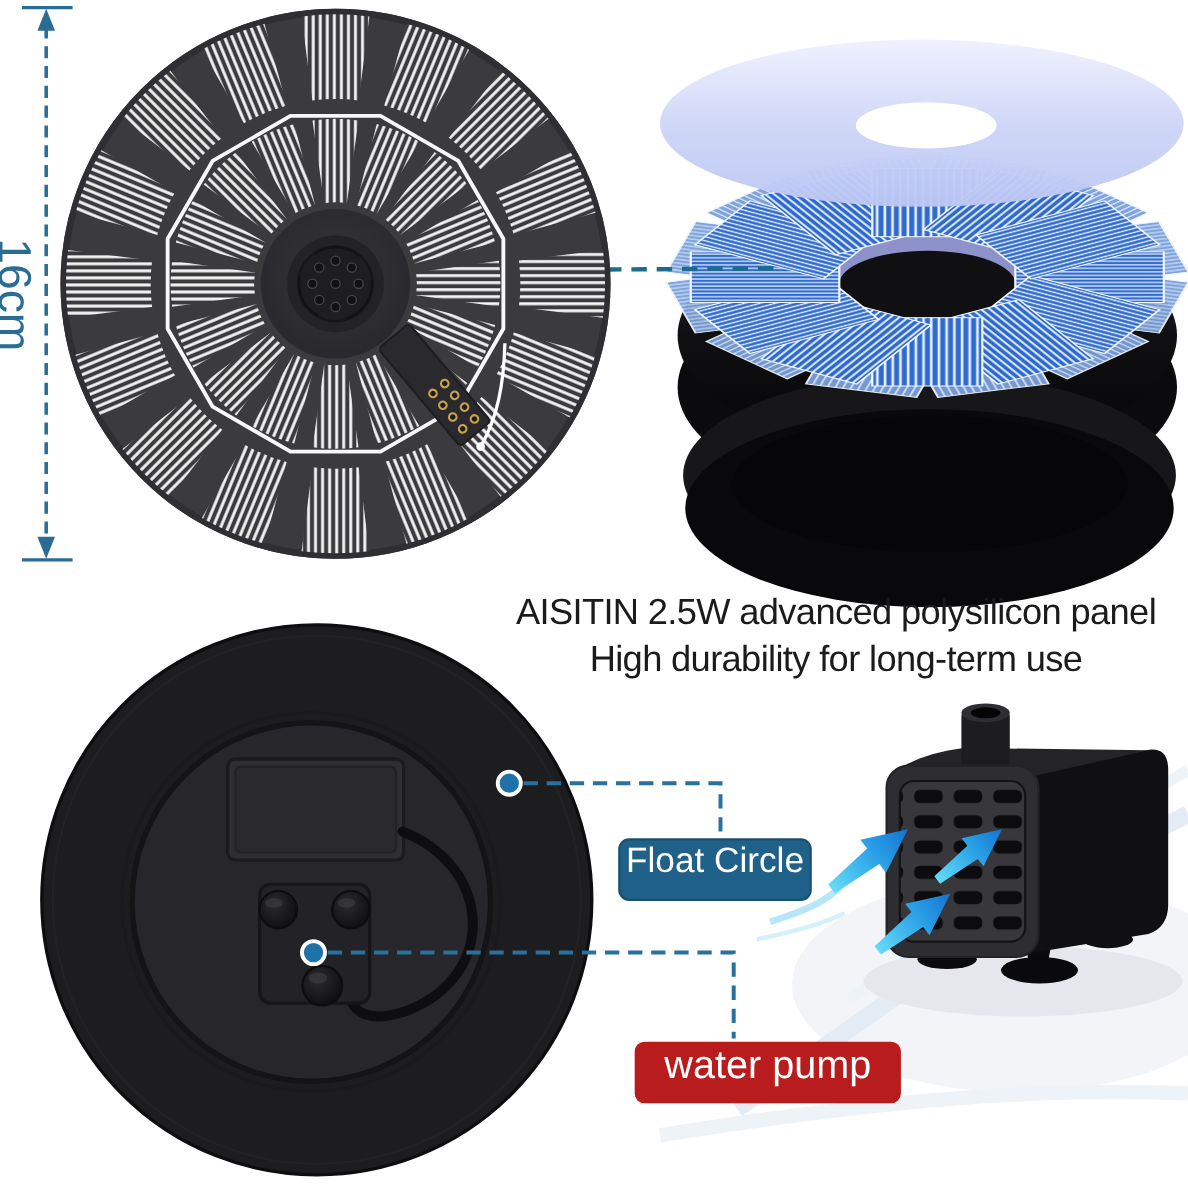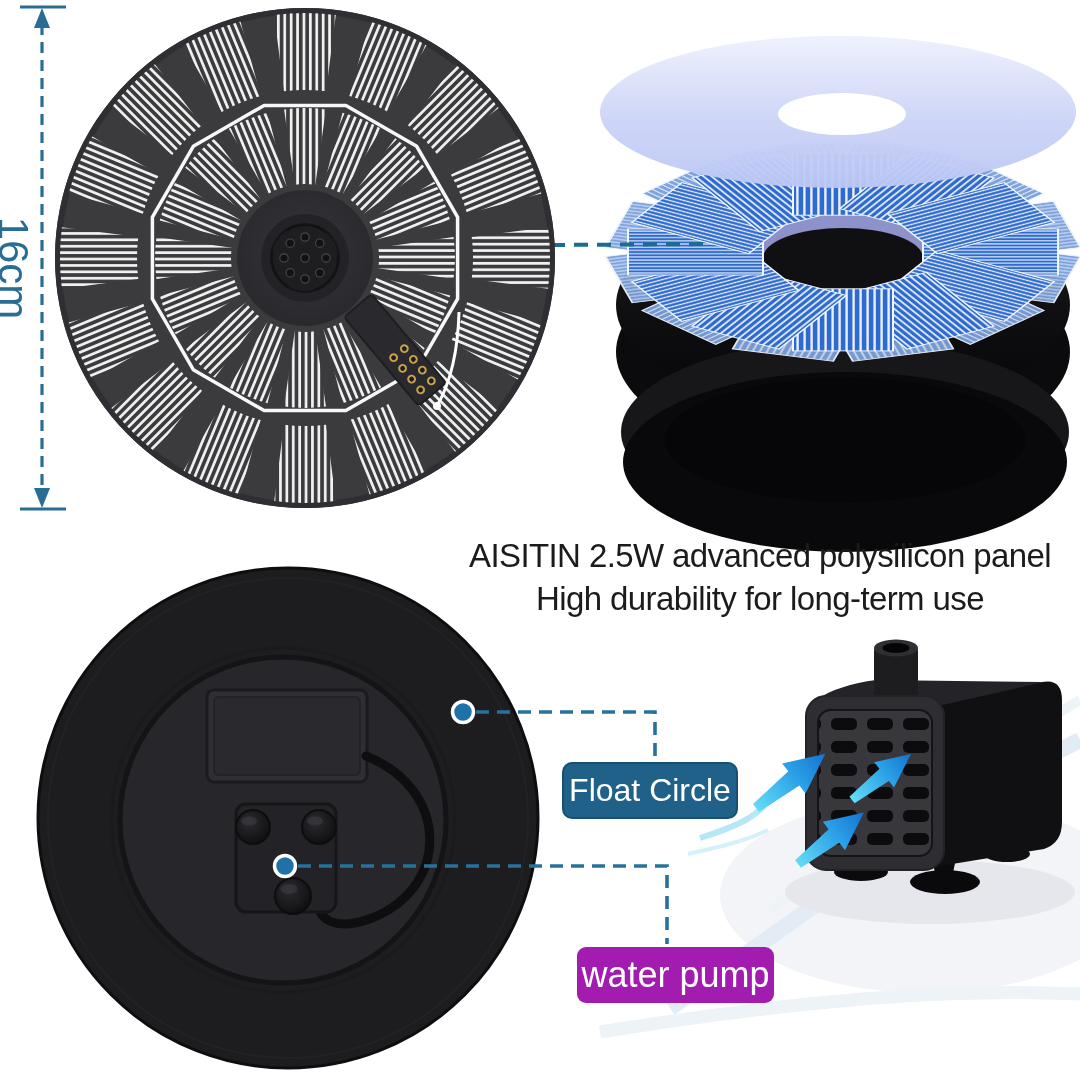--- a/index.html
+++ b/index.html
@@ -6,25 +6,25 @@
   body{width:1080px;height:1084px;overflow:hidden;position:relative;
        font-family:"Liberation Sans", sans-serif;}
   .stage{position:absolute;inset:0;width:1080px;height:1084px;}
   svg.art{position:absolute;left:0;top:0;}
   .heading{position:absolute;left:430px;top:534px;width:660px;text-align:center;
            color:#1b1b1b;font-size:33px;line-height:43px;letter-spacing:-0.6px;}
   .dim-label{position:absolute;left:-41px;top:250px;width:120px;height:36px;
              text-align:center;color:#2a6d94;font-size:42px;
              transform:rotate(90deg);}
   .callout-label{position:absolute;color:#ffffff;display:flex;
-                 align-items:center;justify-content:center;}
+                 justify-content:center;}
   .lbl-float{left:562px;top:762px;width:176px;height:57px;background:#20618a;
              border:2px solid #18516f;border-radius:10px;font-size:32px;font-weight:500;
              box-sizing:border-box;}
-  .lbl-pump{left:577px;top:947px;width:197px;height:56px;background:#a21caf;
+  .lbl-pump{left:577px;top:947px;width:242px;height:56px;background:#b91c1c;
             border-radius:9px;font-size:36px;font-weight:400;}
 </style>
 </head>
 <body>
 
 <div class="stage">
 
 <svg class="art" width="1080" height="1084" viewBox="0 0 1080 1084">
   <defs>
 

